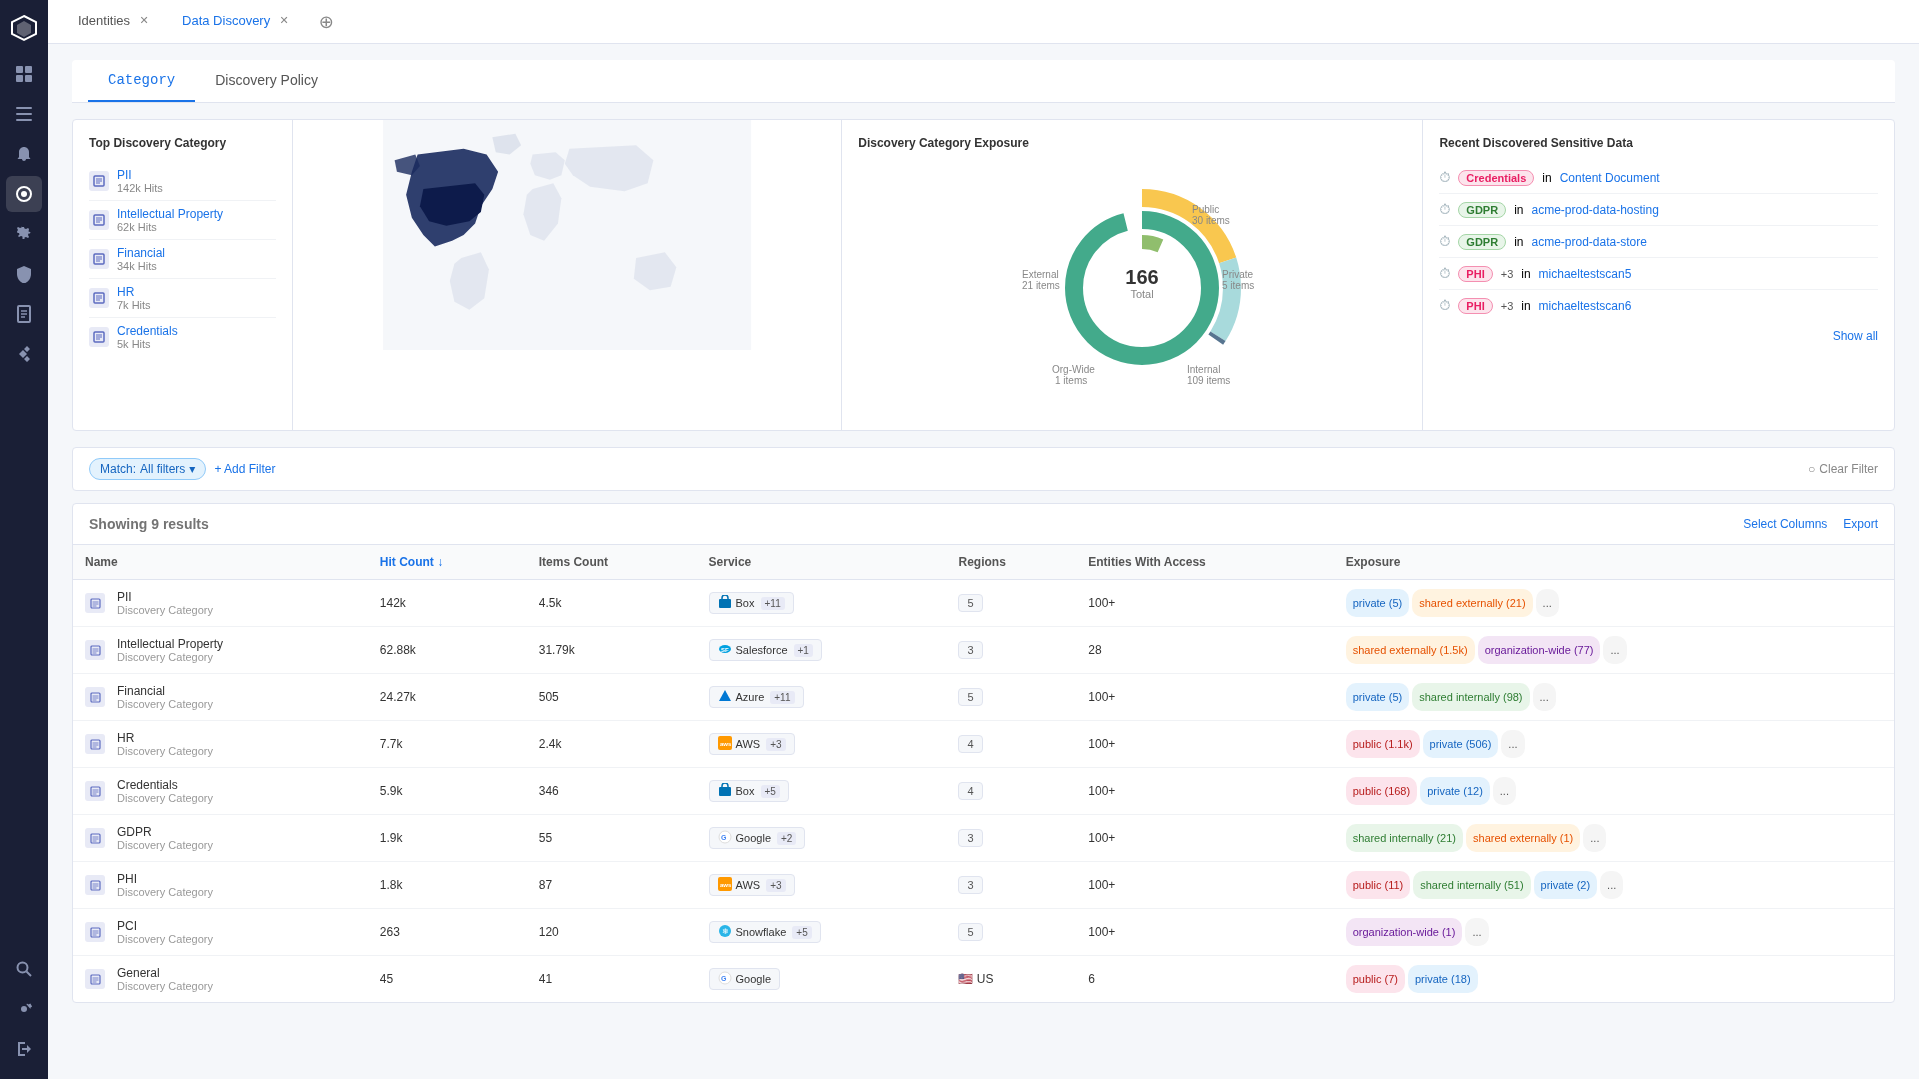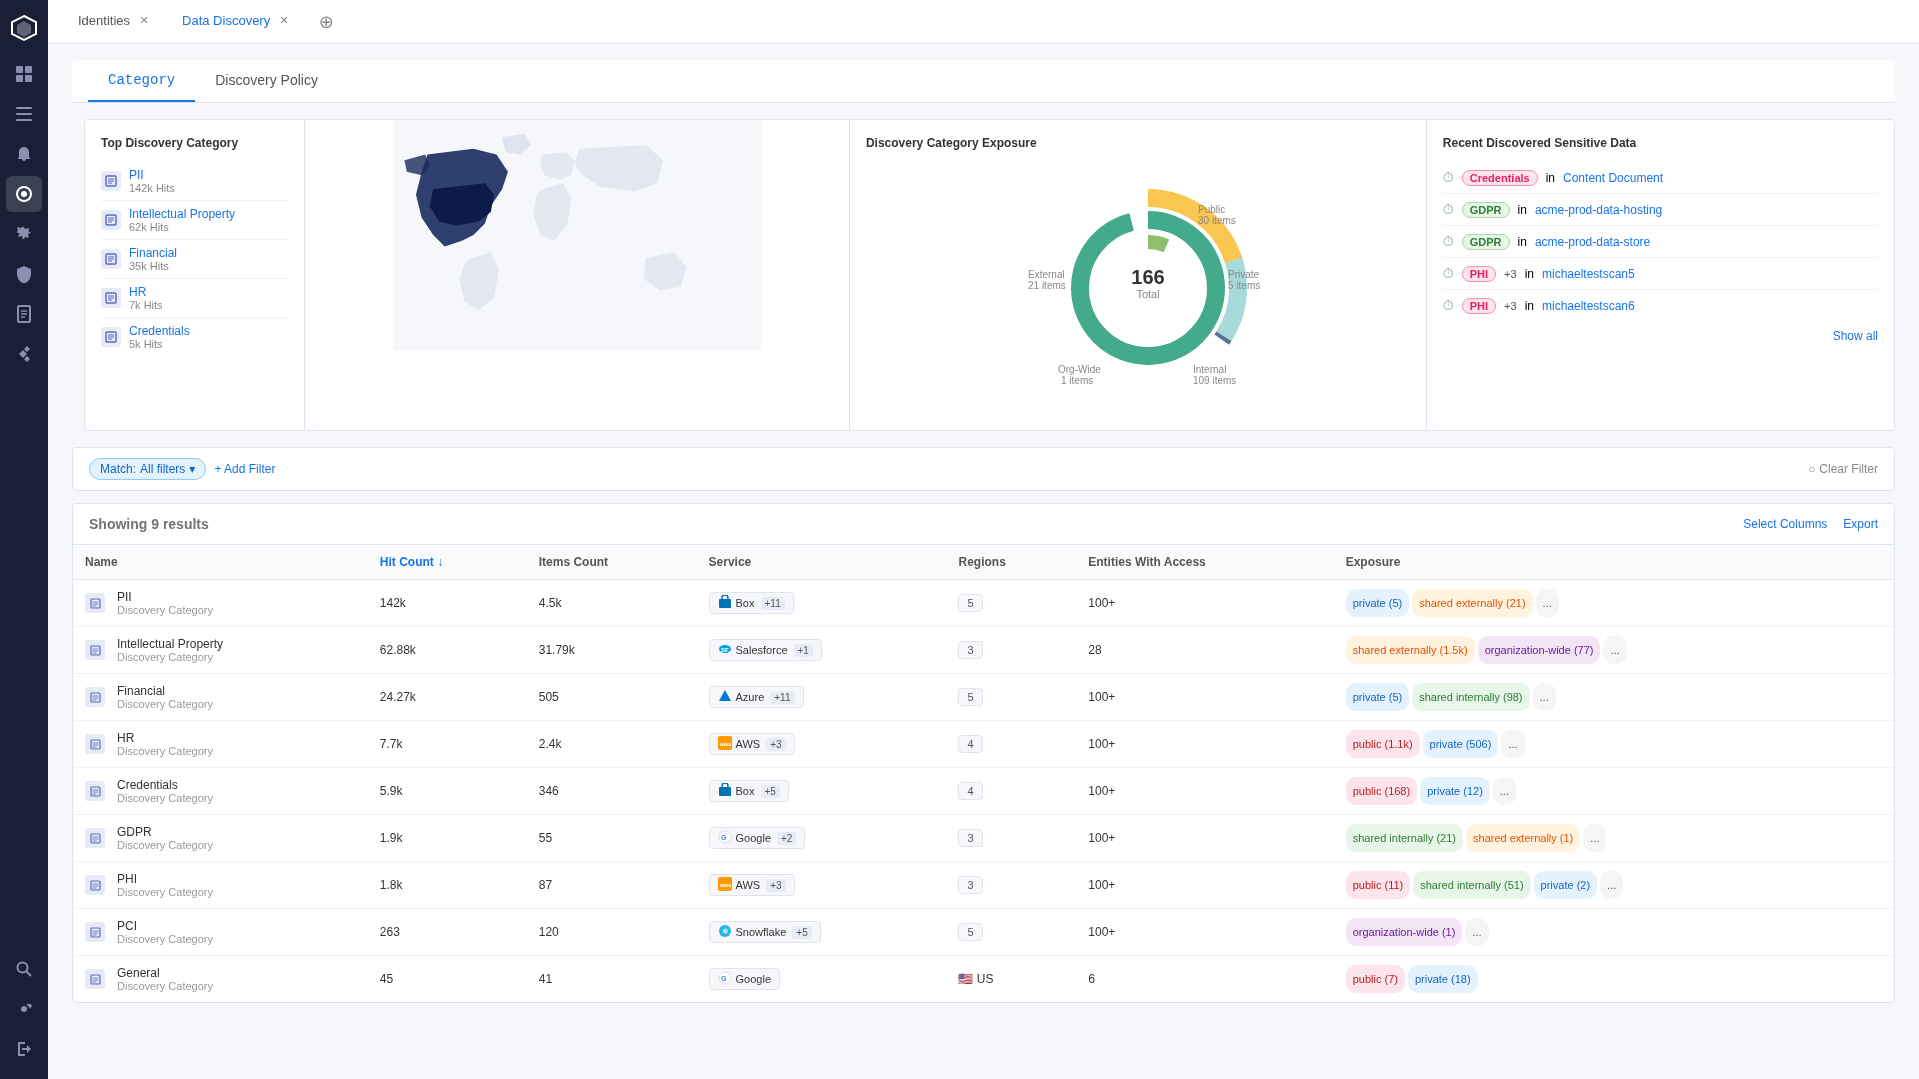--- a/index.html
+++ b/index.html
@@ -25,21 +25,21 @@
 
     
     .page { flex: 1; overflow-y: auto; padding: 16px 24px; background: #f5f7fa; }
 
     
     .subtabs { display: flex; gap: 0; margin-bottom: 16px; border-bottom: 1px solid #e0e4ef; background: #fff; padding: 0 16px; border-radius: 4px 4px 0 0; }
     .subtab { padding: 12px 20px; font-size: 14px; cursor: pointer; color: #555; border-bottom: 2px solid transparent; }
     .subtab.active { color: #1a73e8; border-bottom-color: #1a73e8; font-weight: 500; font-family: Liberation Mono, monospace; }
 
     
-    .cards-row { display: flex; gap: 0; margin-bottom: 16px; background: #fff; border-radius: 4px; border: 1px solid #e0e4ef; overflow: hidden; margin-left: 12px; }
+    .cards-row { display: flex; gap: 0; margin-bottom: 16px; background: #fff; border-radius: 4px; border: 1px solid #e0e4ef; overflow: hidden; }
     .card { flex: 1; padding: 16px; border-right: 1px solid #e0e4ef; }
     .card:last-child { border-right: none; }
     .card-title { font-size: 12px; font-weight: 600; color: #333; margin-bottom: 12px; }
 
     
     .category-item { display: flex; align-items: center; gap: 8px; padding: 6px 0; border-bottom: 1px solid #f0f2f5; }
     .category-item:last-child { border-bottom: none; }
     .category-icon { width: 20px; height: 20px; background: #e8eaf6; border-radius: 3px; display: flex; align-items: center; justify-content: center; color: #5c6bc0; font-size: 10px; flex-shrink: 0; }
     .category-name { font-size: 12px; font-weight: 500; color: #1a73e8; }
     .category-hits { font-size: 11px; color: #888; }
@@ -247,21 +247,21 @@
     <div class="category-icon">
       <svg width="12" height="12" viewBox="0 0 12 12" fill="currentColor">
                   <rect x="1" y="1" width="10" height="10" rx="1" fill="none" stroke="currentColor" stroke-width="1.5"></rect>
                   <line x1="3" y1="4" x2="9" y2="4" stroke="currentColor" stroke-width="1"></line>
                   <line x1="3" y1="6" x2="9" y2="6" stroke="currentColor" stroke-width="1"></line>
                   <line x1="3" y1="8" x2="7" y2="8" stroke="currentColor" stroke-width="1"></line>
                 </svg>
     </div>
     <div>
       <div class="category-name">Financial</div>
-      <div class="category-hits">35k Hits</div>
+      <div class="category-hits">34k Hits</div>
     </div>
   </div>
             <div class="category-item">
     <div class="category-icon">
       <svg width="12" height="12" viewBox="0 0 12 12" fill="currentColor">
                   <rect x="1" y="1" width="10" height="10" rx="1" fill="none" stroke="currentColor" stroke-width="1.5"></rect>
                   <line x1="3" y1="4" x2="9" y2="4" stroke="currentColor" stroke-width="1"></line>
                   <line x1="3" y1="6" x2="9" y2="6" stroke="currentColor" stroke-width="1"></line>
                   <line x1="3" y1="8" x2="7" y2="8" stroke="currentColor" stroke-width="1"></line>
                 </svg>

